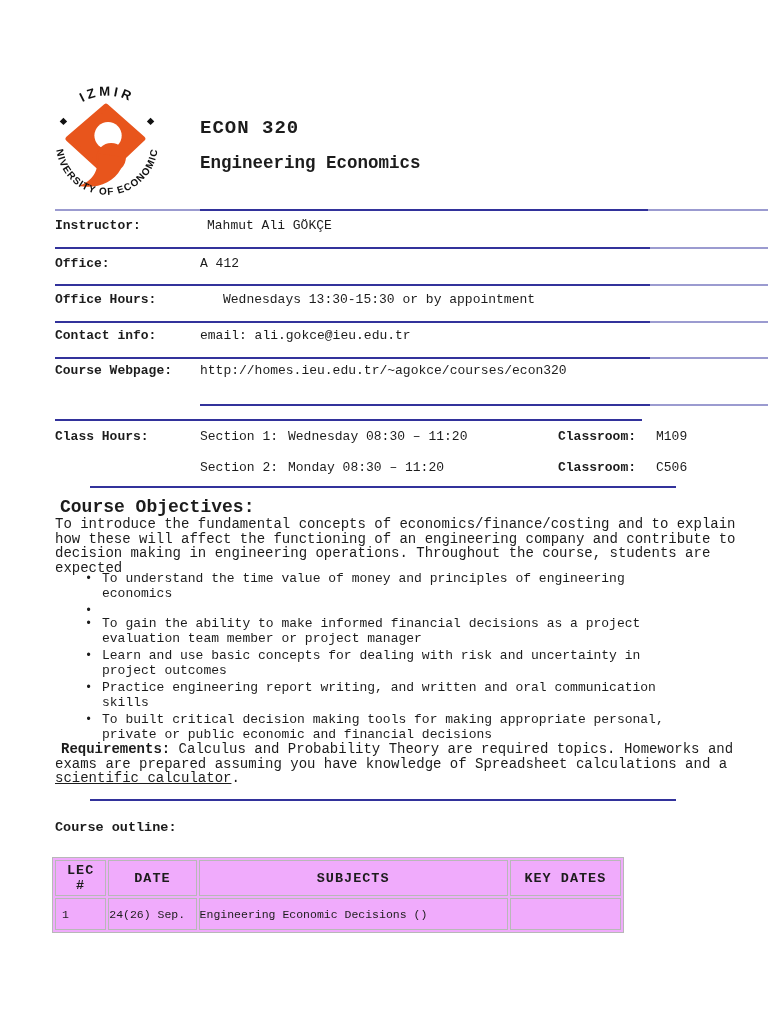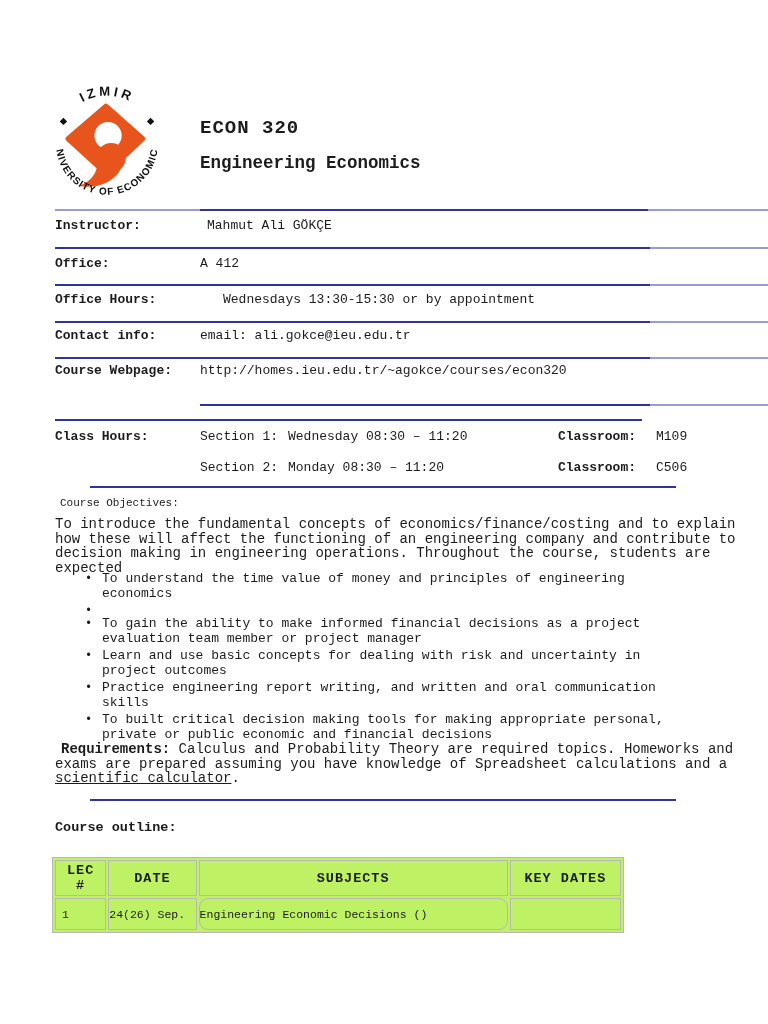--- a/index.html
+++ b/index.html
@@ -42,53 +42,53 @@
 
   
   .ch-row { position: absolute; left: 55px; height: 17px; font-size: 13px; white-space: nowrap; }
   .ch-row .lbl { position: absolute; left: 0; font-weight: bold; }
   .ch-row .sched { position: absolute; left: 145px; }
   .ch-row .sec { display: inline-block; min-width: 88px; }
   .ch-row .cls { position: absolute; left: 503px; font-weight: bold; }
   .ch-row .cls-val { font-weight: normal; margin-left: 20px; }
 
   
-  .obj-heading { position: absolute; left: 60px; top: 497px; font-size: 11px; font-weight: normal; }
+  .obj-heading { position: absolute; left: 60px; top: 497px; font-size: 18px; font-weight: bold; }
   .para { font-size: 14px; line-height: 14.5px; }
   .obj-intro { position: absolute; left: 55px; top: 517px; width: 81.5ch; }
   .bullets { position: absolute; left: 85px; top: 572px; }
   .bullet { position: relative; padding-left: 17px; width: 78.4ch; margin-bottom: 3px;
             font-size: 13px; line-height: 14.5px; }
   .bullet .dot { position: absolute; left: 0; top: 0; font-size: 12px; }
   .bullet.gap-before { margin-top: 16px; }
 
   
   .requirements { position: absolute; left: 55px; top: 742px; width: 82.6ch; text-indent: 6px; }
   .requirements b { font-weight: bold; }
   .requirements .underline { text-decoration: underline; }
 
   
   .outline-heading { position: absolute; left: 55px; top: 820px; font-size: 13.5px; font-weight: bold; }
   table.outline {
     position: absolute; left: 52px; top: 857px; width: 572px;
     border-collapse: separate; border-spacing: 2px;
     border: 1px solid var(--table-border);
-    background: #bef264;
+    background: #f0abfc;
   }
   table.outline th {
     border: 1px solid var(--table-border);
     font-size: 13.5px; font-weight: bold; letter-spacing: 1px;
     text-align: center; height: 36px; padding: 2px;
   }
   table.outline td {
     border: 1px solid var(--table-border);
     font-size: 11.5px; height: 32px; padding: 2px 1px 2px 2px;
     vertical-align: middle; text-align: left; white-space: nowrap; overflow: hidden;
   }
-  table.outline td.subjects { padding-left: 0; border-radius: 9px; }
+  table.outline td.subjects { padding-left: 0; }
 
   
   .logo { position: absolute; left: 44px; top: 84px; }
 </style>
 </head>
 <body>
 
 <div class="page">
 
   <svg class="logo" width="126" height="122" viewBox="0 0 120 116">

